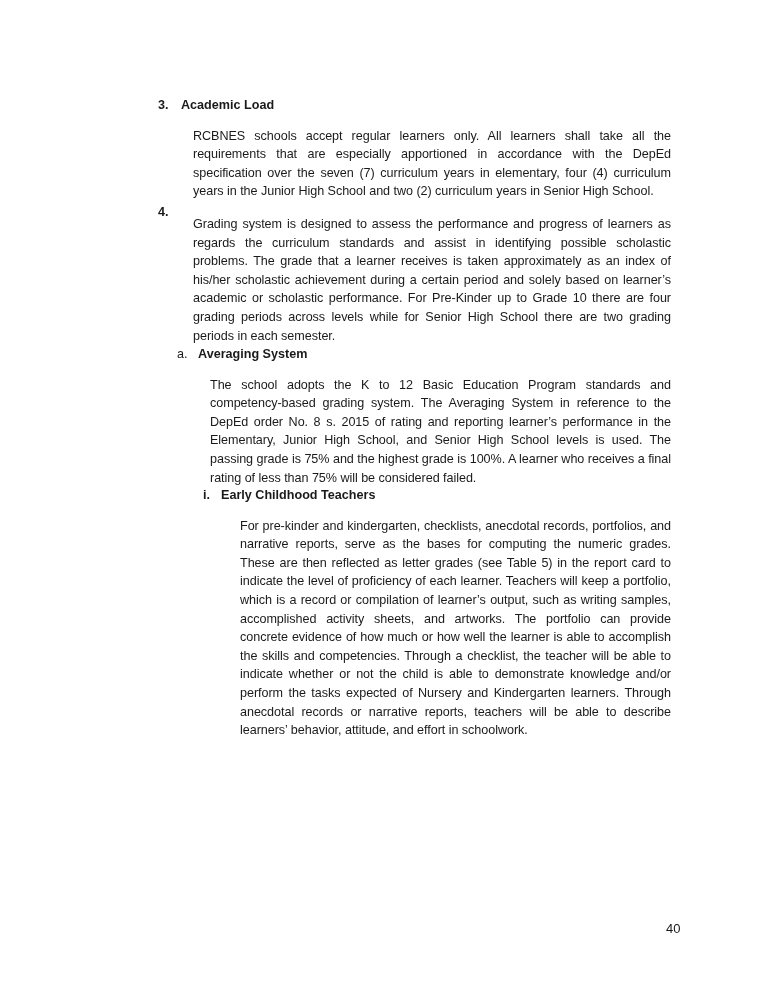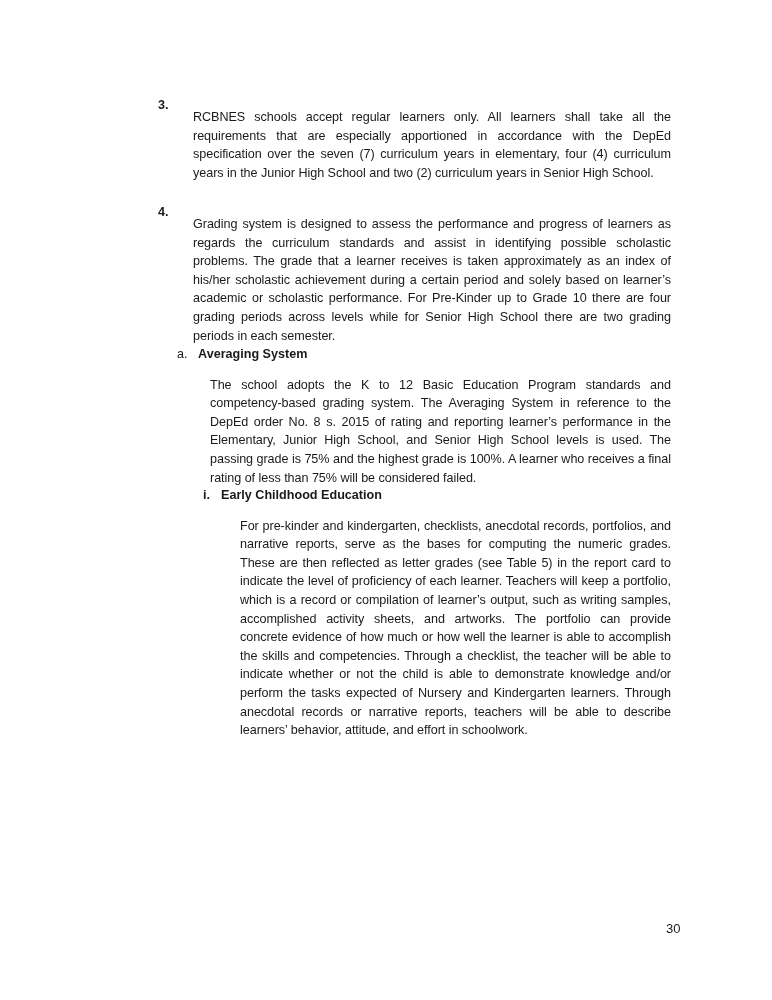--- a/index.html
+++ b/index.html
@@ -21,34 +21,35 @@
   #si .head { margin-left: -7px; }
   .pagenum { position: absolute; left: 666px; top: 921px; font-size: 13px; }
 </style>
 </head>
 <body>
 
 <div class="page">
 
   <div class="sec" id="s3">
     <span class="num">3.</span>
+    <span class="head">Academic Load</span>
     <p>RCBNES schools accept regular learners only. All learners shall take all the requirements that are especially apportioned in accordance with the DepEd specification over the seven (7) curriculum years in elementary, four (4) curriculum years in the Junior High School and two (2) curriculum years in Senior High School.</p>
   </div>
 
   <div class="sec" id="s4">
     <span class="num">4.</span>
     <p>Grading system is designed to assess the performance and progress of learners as regards the curriculum standards and assist in identifying possible scholastic problems. The grade that a learner receives is taken approximately as an index of his/her scholastic achievement during a certain period and solely based on learner’s academic or scholastic performance. For Pre-Kinder up to Grade 10 there are four grading periods across levels while for Senior High School there are two grading periods in each semester.</p>
   </div>
 
   <div class="sec" id="sa">
     <span class="num">a.</span>
     <span class="head">Averaging System</span>
     <p>The school adopts the K to 12 Basic Education Program standards and competency-based grading system. The Averaging System in reference to the DepEd order No. 8 s. 2015 of rating and reporting learner’s performance in the Elementary, Junior High School, and Senior High School levels is used. The passing grade is 75% and the highest grade is 100%. A learner who receives a final rating of less than 75% will be considered failed.</p>
   </div>
 
   <div class="sec" id="si">
     <span class="num">i.</span>
-    <span class="head">Early Childhood Education</span>
+    <span class="head">Early Childhood Teachers</span>
     <p>For pre-kinder and kindergarten, checklists, anecdotal records, portfolios, and narrative reports, serve as the bases for computing the numeric grades.  These are then reflected as letter grades (see Table 5) in the report card to indicate the level of proficiency of each learner. Teachers will keep a portfolio, which is a record or compilation of learner’s output, such as writing samples, accomplished activity sheets, and artworks. The portfolio can provide concrete evidence of how much or how well the learner is able to accomplish the skills and competencies. Through a checklist, the teacher will be able to indicate whether or not the child is able to demonstrate knowledge and/or perform the tasks expected of Nursery and Kindergarten learners. Through anecdotal records or narrative reports, teachers will be able to describe learners’ behavior, attitude, and effort in schoolwork.</p>
   </div>
 
-  <div class="pagenum">30</div>
+  <div class="pagenum">40</div>
 </div>
 
 </body></html>

